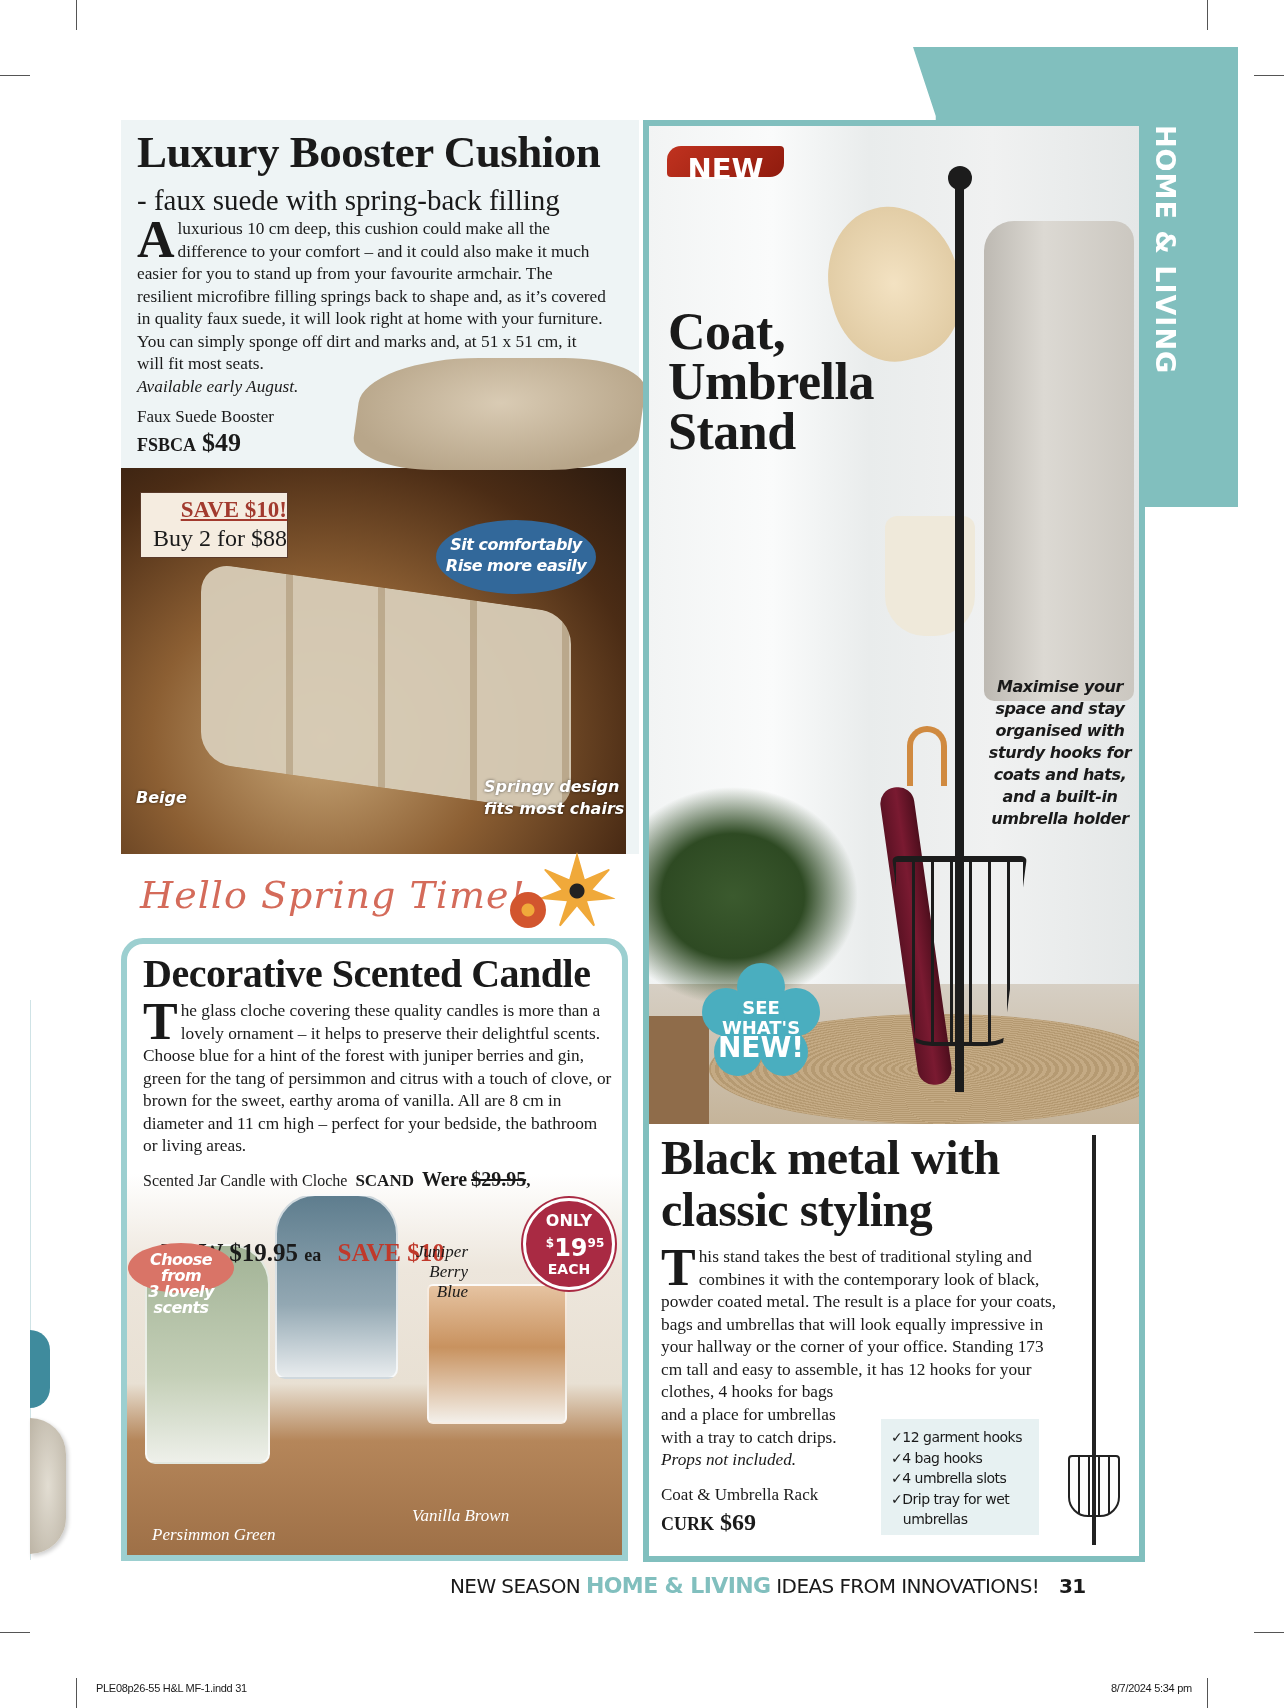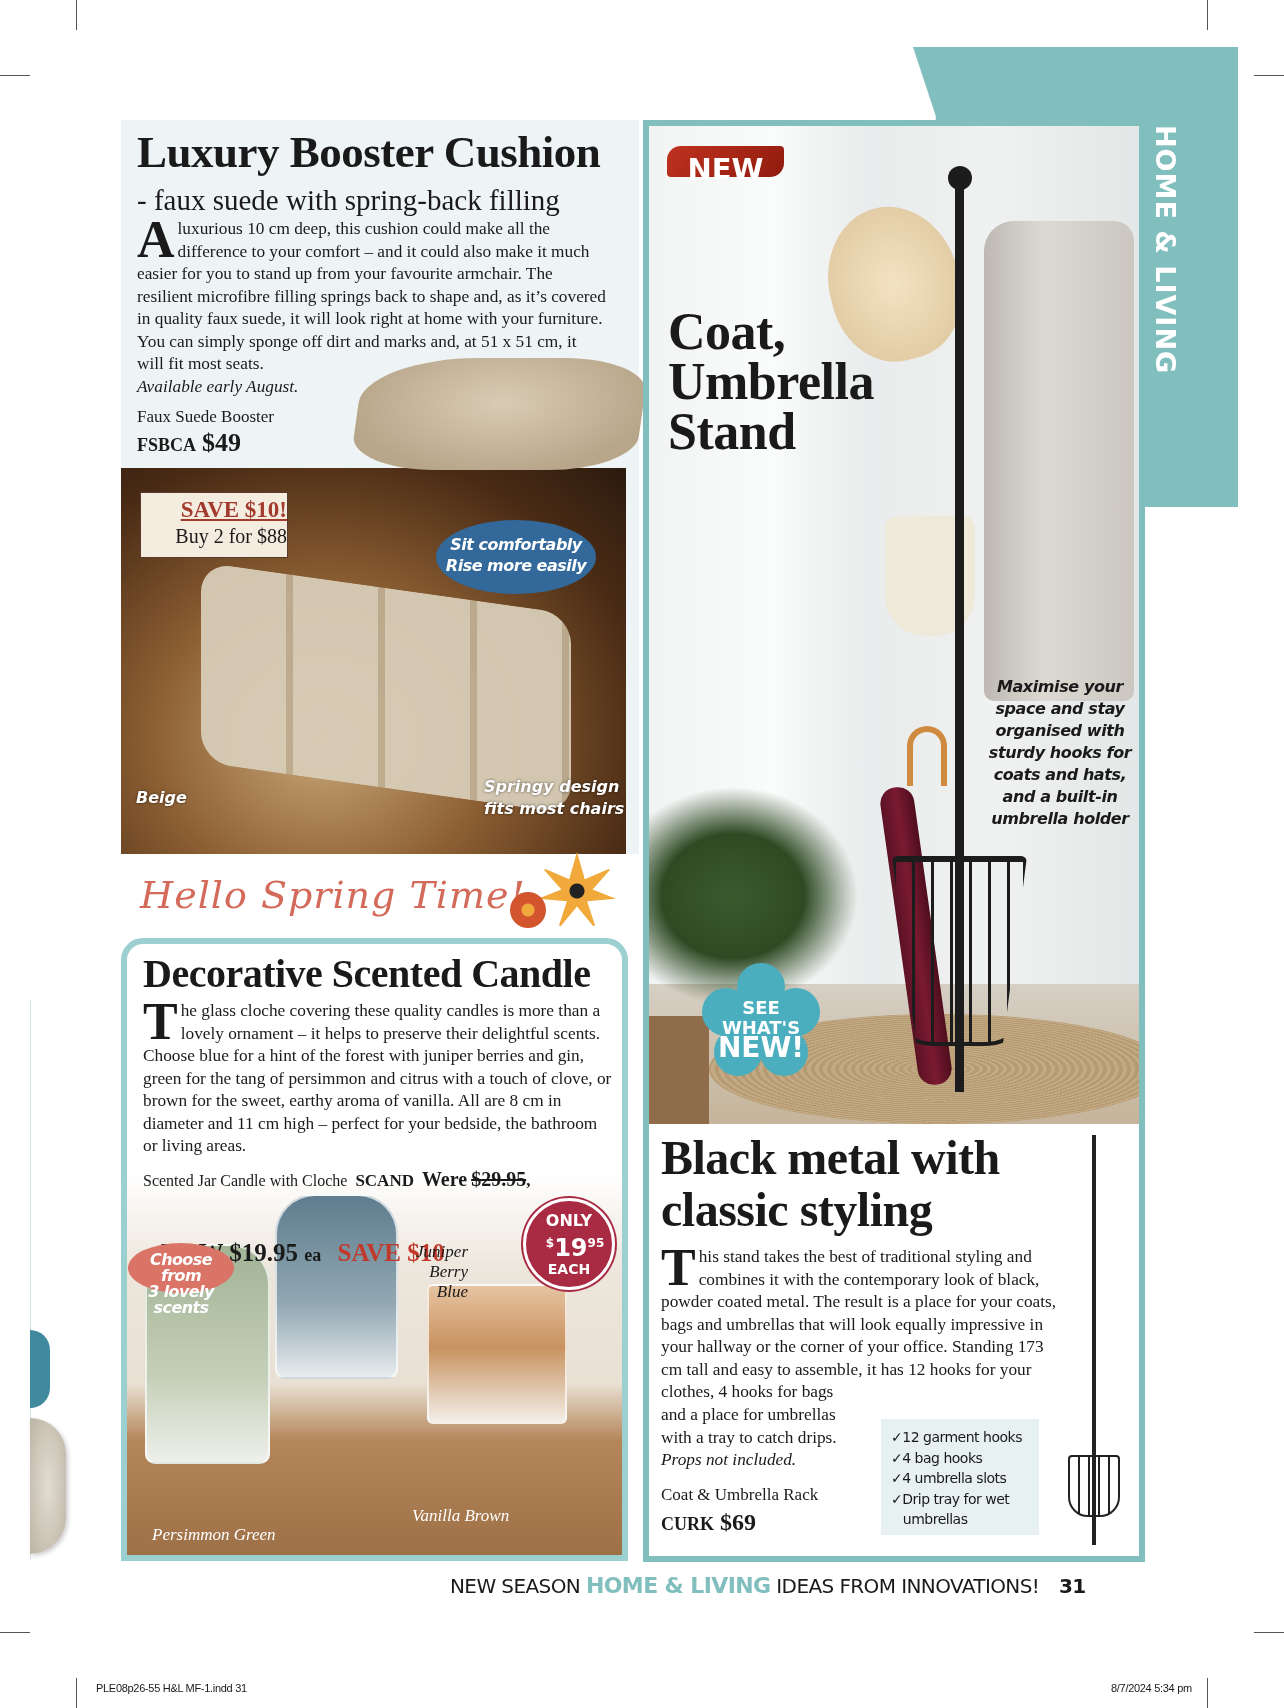--- a/index.html
+++ b/index.html
@@ -28,21 +28,21 @@
   .code-price .price { font-size: 26px; margin-left: 6px; }
   .cushion-top { position: absolute; left: 357px; top: 358px; width: 285px; height: 112px; border-radius: 40% 30% 30% 30%;
     background: radial-gradient(ellipse at 50% 40%, #d9cbb4, #b8a68a 75%); transform: skewX(-8deg); }
   .photo1 { position: absolute; left: 121px; top: 468px; width: 505px; height: 386px;
     background: radial-gradient(ellipse at 40% 70%, #c9a879 0%, #8c5f33 40%, #4b2c15 75%, #2b1a0f 100%); overflow: hidden; }
   .photo1 .cush { position: absolute; left: 80px; top: 120px; width: 370px; height: 200px; border-radius: 30px;
     background: repeating-linear-gradient(90deg, #d8cdb8 0 85px, #bfae92 85px 92px), #d5c9b2; transform: skewY(8deg); opacity: .95; }
   .save-box { position: absolute; left: 140px; top: 492px; width: 148px; height: 66px; background: #f5ece0; border: 1px solid #5a3a2a;
     text-align: right; }
   .save-box .s1 { color: #a23a2e; font-weight: bold; font-size: 23px; text-decoration: underline; margin-top: 4px; }
-  .save-box .s2 { font-size: 20px; margin-top: 2px; }
+  .save-box .s2 { font-size: 24px; margin-top: 2px; }
   .oval-blue { position: absolute; left: 436px; top: 520px; width: 160px; height: 74px; border-radius: 50%; background: #32689a;
     color: #fff; font-family: "DejaVu Sans", sans-serif; font-style: italic; font-weight: bold; font-size: 16px; line-height: 21px;
     text-align: center; padding-top: 14px; letter-spacing: -0.5px; }
   .photo-label { position: absolute; color: #fff; font-family: "DejaVu Sans", sans-serif; font-style: italic; font-weight: bold;
     font-size: 16px; line-height: 22px; text-shadow: 0 0 3px rgba(0,0,0,.6); }
 
   
   .hello { position: absolute; left: 140px; top: 873px; font-family: "DejaVu Serif", serif; font-style: italic; color: #d46b5a;
     font-size: 38px; letter-spacing: 1px; }
   .flower { position: absolute; border-radius: 50%; }

